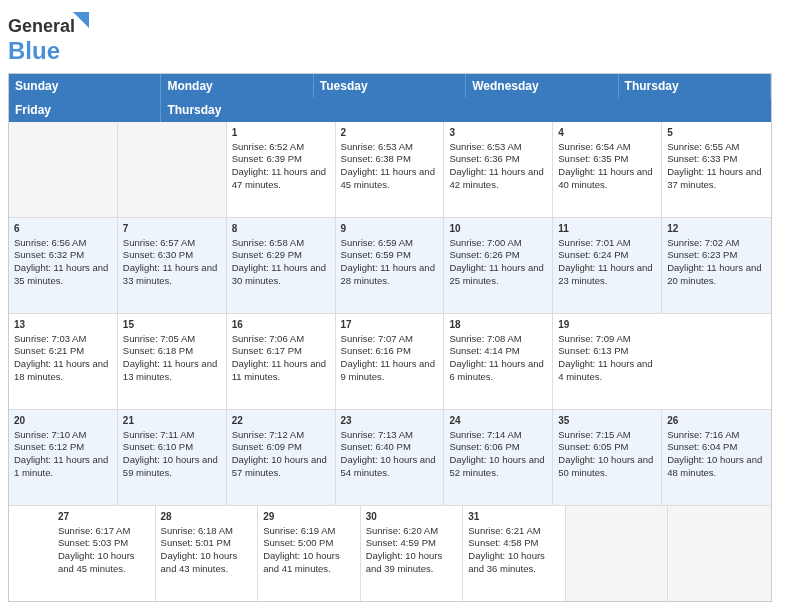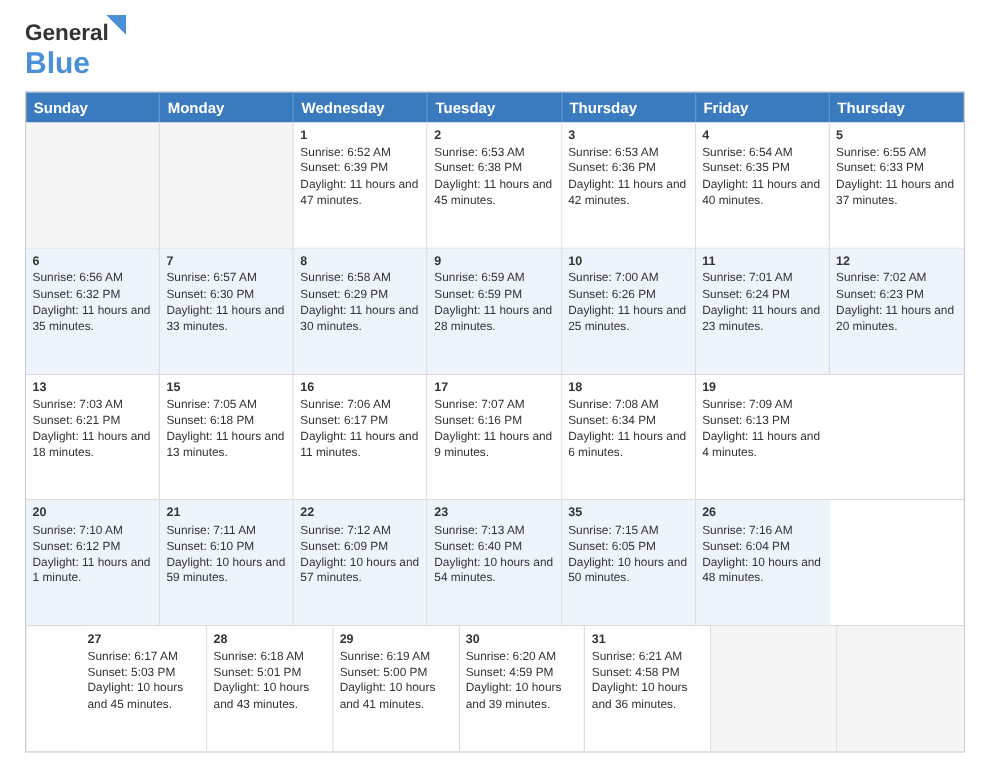--- a/index.html
+++ b/index.html
@@ -6,21 +6,21 @@
     body {
       width: 792px;
       height: 612px;
       font-family: Arial, sans-serif;
       background: #fff;
       overflow: hidden;
     }
     .page {
       width: 792px;
       height: 612px;
-      padding: 16px 20px 10px 20px;
+      padding: 16px 20px 10px 8px;
       display: flex;
       flex-direction: column;
     }
     .header {
       display: flex;
       justify-content: space-between;
       align-items: flex-start;
       margin-bottom: 8px;
     }
     .title-block {
@@ -36,21 +36,21 @@
       color: #555;
     }
     .calendar {
       flex: 1;
       display: flex;
       flex-direction: column;
       border: 1px solid #ccc;
     }
     .cal-header {
       display: grid;
-      grid-template-columns: repeat(7, 1fr);
+      grid-template-columns: repeat(5, 1fr);
       background: #3a7abf;
     }
     .cal-header-cell {
       color: #fff;
       font-size: 12px;
       font-weight: bold;
       padding: 5px 6px;
       border-right: 1px solid #5a9acf;
     }
     .cal-header-cell:last-child { border-right: none; }
@@ -109,22 +109,22 @@
     <div class="title-block">
       <div class="main-title"></div>
       <div class="subtitle"></div>
     </div>
   </div>
 
   <div class="calendar">
     <div class="cal-header">
     <div class="cal-header-cell">Sunday</div>
         <div class="cal-header-cell">Monday</div>
+        <div class="cal-header-cell">Tuesday</div>
         <div class="cal-header-cell">Wednesday</div>
-        <div class="cal-header-cell">Tuesday</div>
         <div class="cal-header-cell">Thursday</div>
         <div class="cal-header-cell">Friday</div>
         <div class="cal-header-cell">Thursday</div>
       </div>
     <div class="cal-body">
     <div class="cal-row">
           <div class="cal-cell empty"></div>
           <div class="cal-cell empty"></div>
           <div class="cal-cell">
           <span class="day-num">1</span>
@@ -222,21 +222,21 @@
         </div>
           <div class="cal-cell">
           <span class="day-num">17</span>
           <span>Sunrise: 7:07 AM</span><br>
           <span>Sunset: 6:16 PM</span><br>
           <span>Daylight: 11 hours and 9 minutes.</span>
         </div>
           <div class="cal-cell">
           <span class="day-num">18</span>
           <span>Sunrise: 7:08 AM</span><br>
-          <span>Sunset: 6:34 PM</span><br>
+          <span>Sunset: 4:14 PM</span><br>
           <span>Daylight: 11 hours and 6 minutes.</span>
         </div>
           <div class="cal-cell">
           <span class="day-num">19</span>
           <span>Sunrise: 7:09 AM</span><br>
           <span>Sunset: 6:13 PM</span><br>
           <span>Daylight: 11 hours and 4 minutes.</span>
         </div>
         </div>
         <div class="cal-row">
@@ -256,20 +256,26 @@
           <span class="day-num">22</span>
           <span>Sunrise: 7:12 AM</span><br>
           <span>Sunset: 6:09 PM</span><br>
           <span>Daylight: 10 hours and 57 minutes.</span>
         </div>
           <div class="cal-cell alt-row">
           <span class="day-num">23</span>
           <span>Sunrise: 7:13 AM</span><br>
           <span>Sunset: 6:40 PM</span><br>
           <span>Daylight: 10 hours and 54 minutes.</span>
+        </div>
+          <div class="cal-cell alt-row">
+          <span class="day-num">24</span>
+          <span>Sunrise: 7:14 AM</span><br>
+          <span>Sunset: 6:06 PM</span><br>
+          <span>Daylight: 10 hours and 52 minutes.</span>
         </div>
           <div class="cal-cell alt-row">
           <span class="day-num">35</span>
           <span>Sunrise: 7:15 AM</span><br>
           <span>Sunset: 6:05 PM</span><br>
           <span>Daylight: 10 hours and 50 minutes.</span>
         </div>
           <div class="cal-cell alt-row">
           <span class="day-num">26</span>
           <span>Sunrise: 7:16 AM</span><br>

